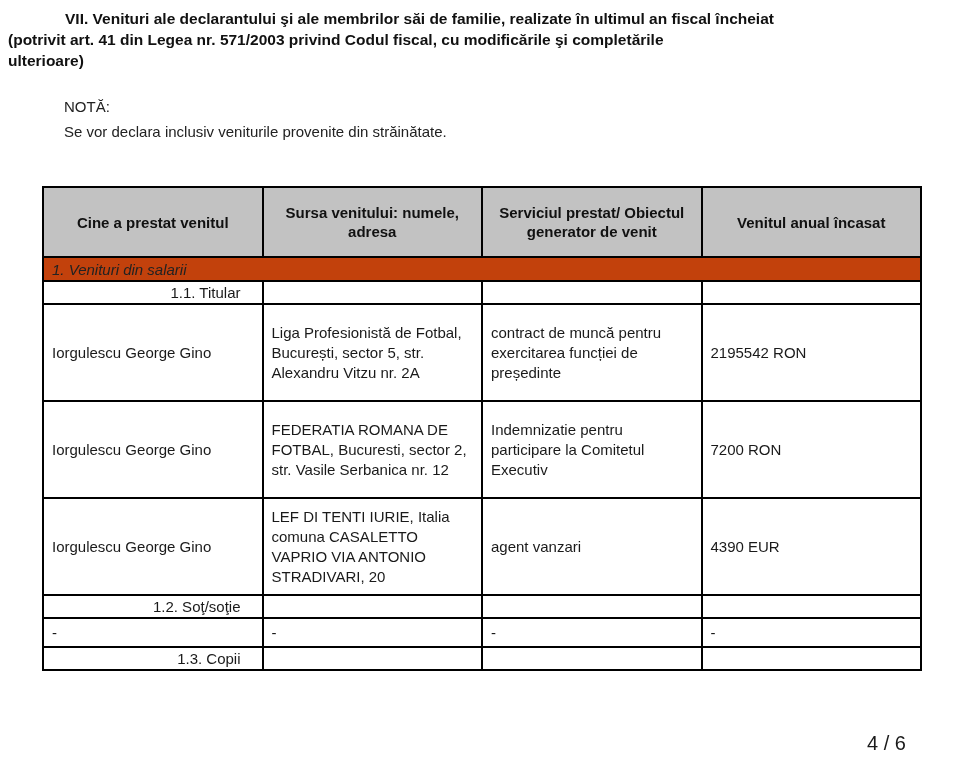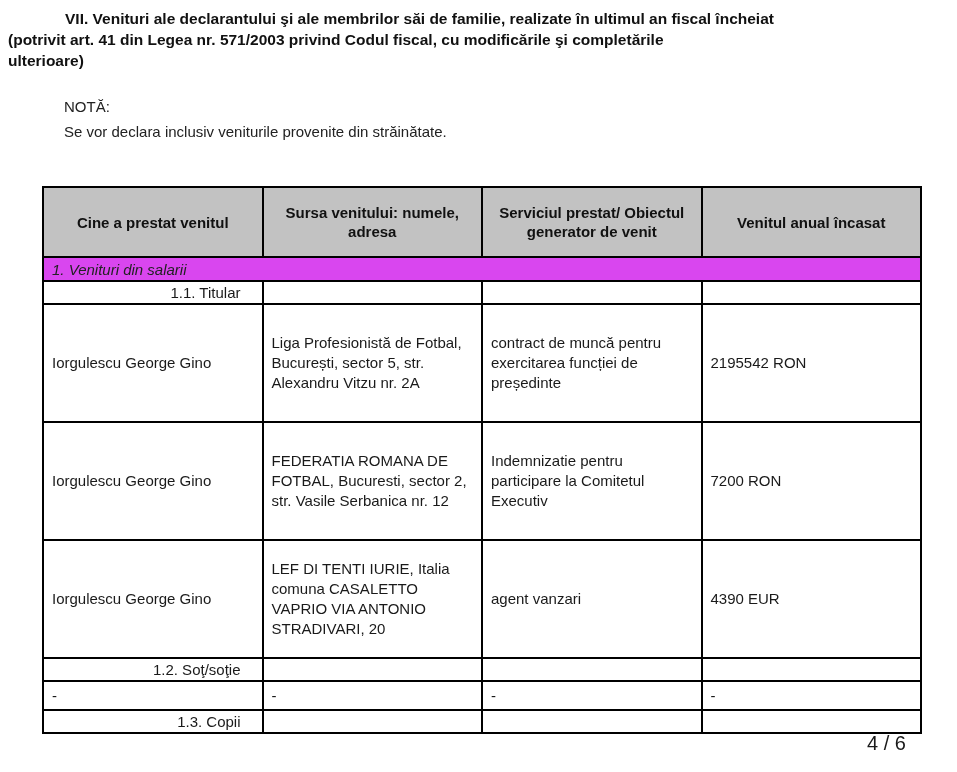--- a/index.html
+++ b/index.html
@@ -43,33 +43,33 @@
     width: 25%;
     height: 70px;
     background: #c2c2c2;
     font-weight: bold;
     text-align: center;
     padding: 4px 10px;
     line-height: 19px;
     color: #111111;
   }
   tr.section-row td {
-    background: #d946ef;
+    background: #c2410c;
     font-style: italic;
     height: 24px;
     padding: 2px 8px;
     color: #222222;
   }
   tr.label-row td {
     height: 23px;
     padding: 2px 21px;
     text-align: right;
   }
   tr.data-row td {
-    height: 118px;
+    height: 97px;
     padding: 6px 8px;
     line-height: 20px;
   }
   tr.dash-row td {
     height: 29px;
     padding: 2px 8px;
   }
   .page-number {
     position: absolute;
     right: 51px;

